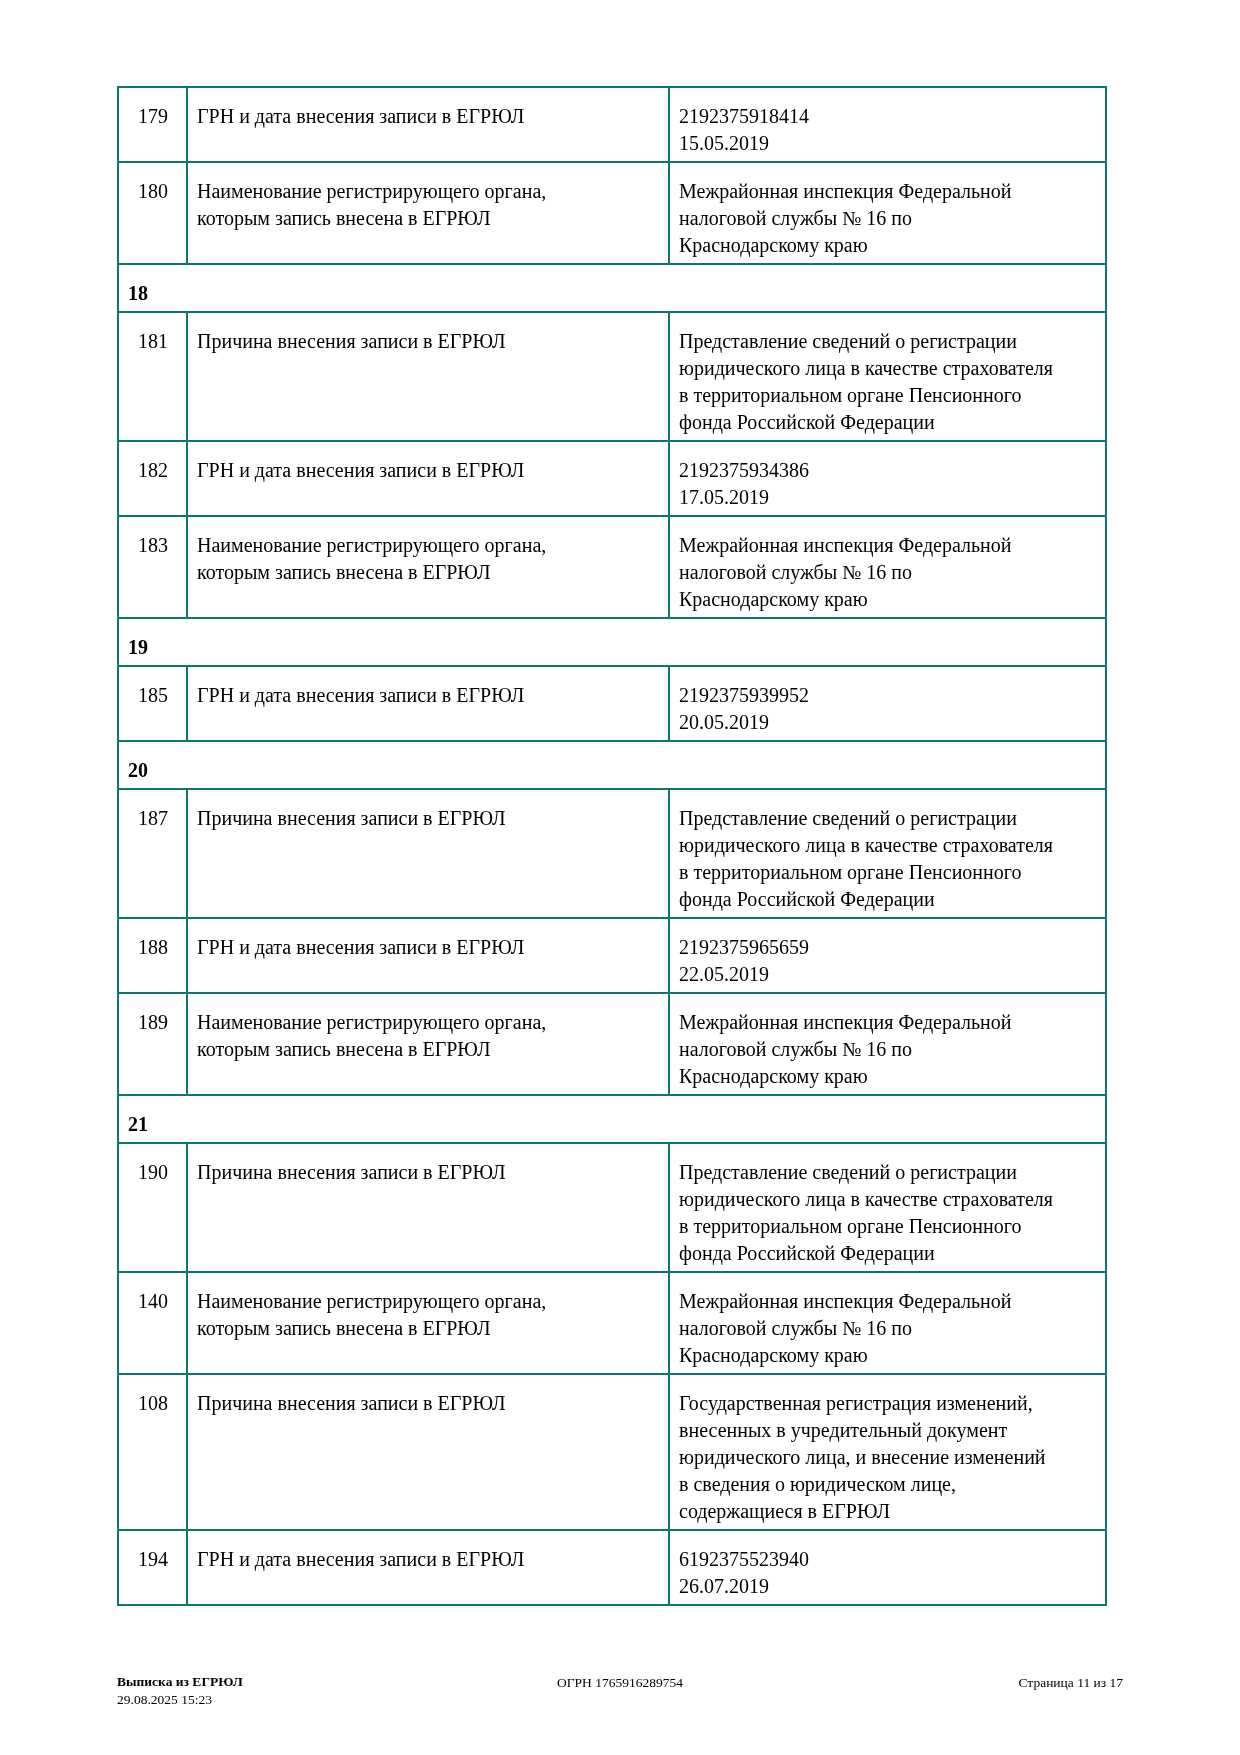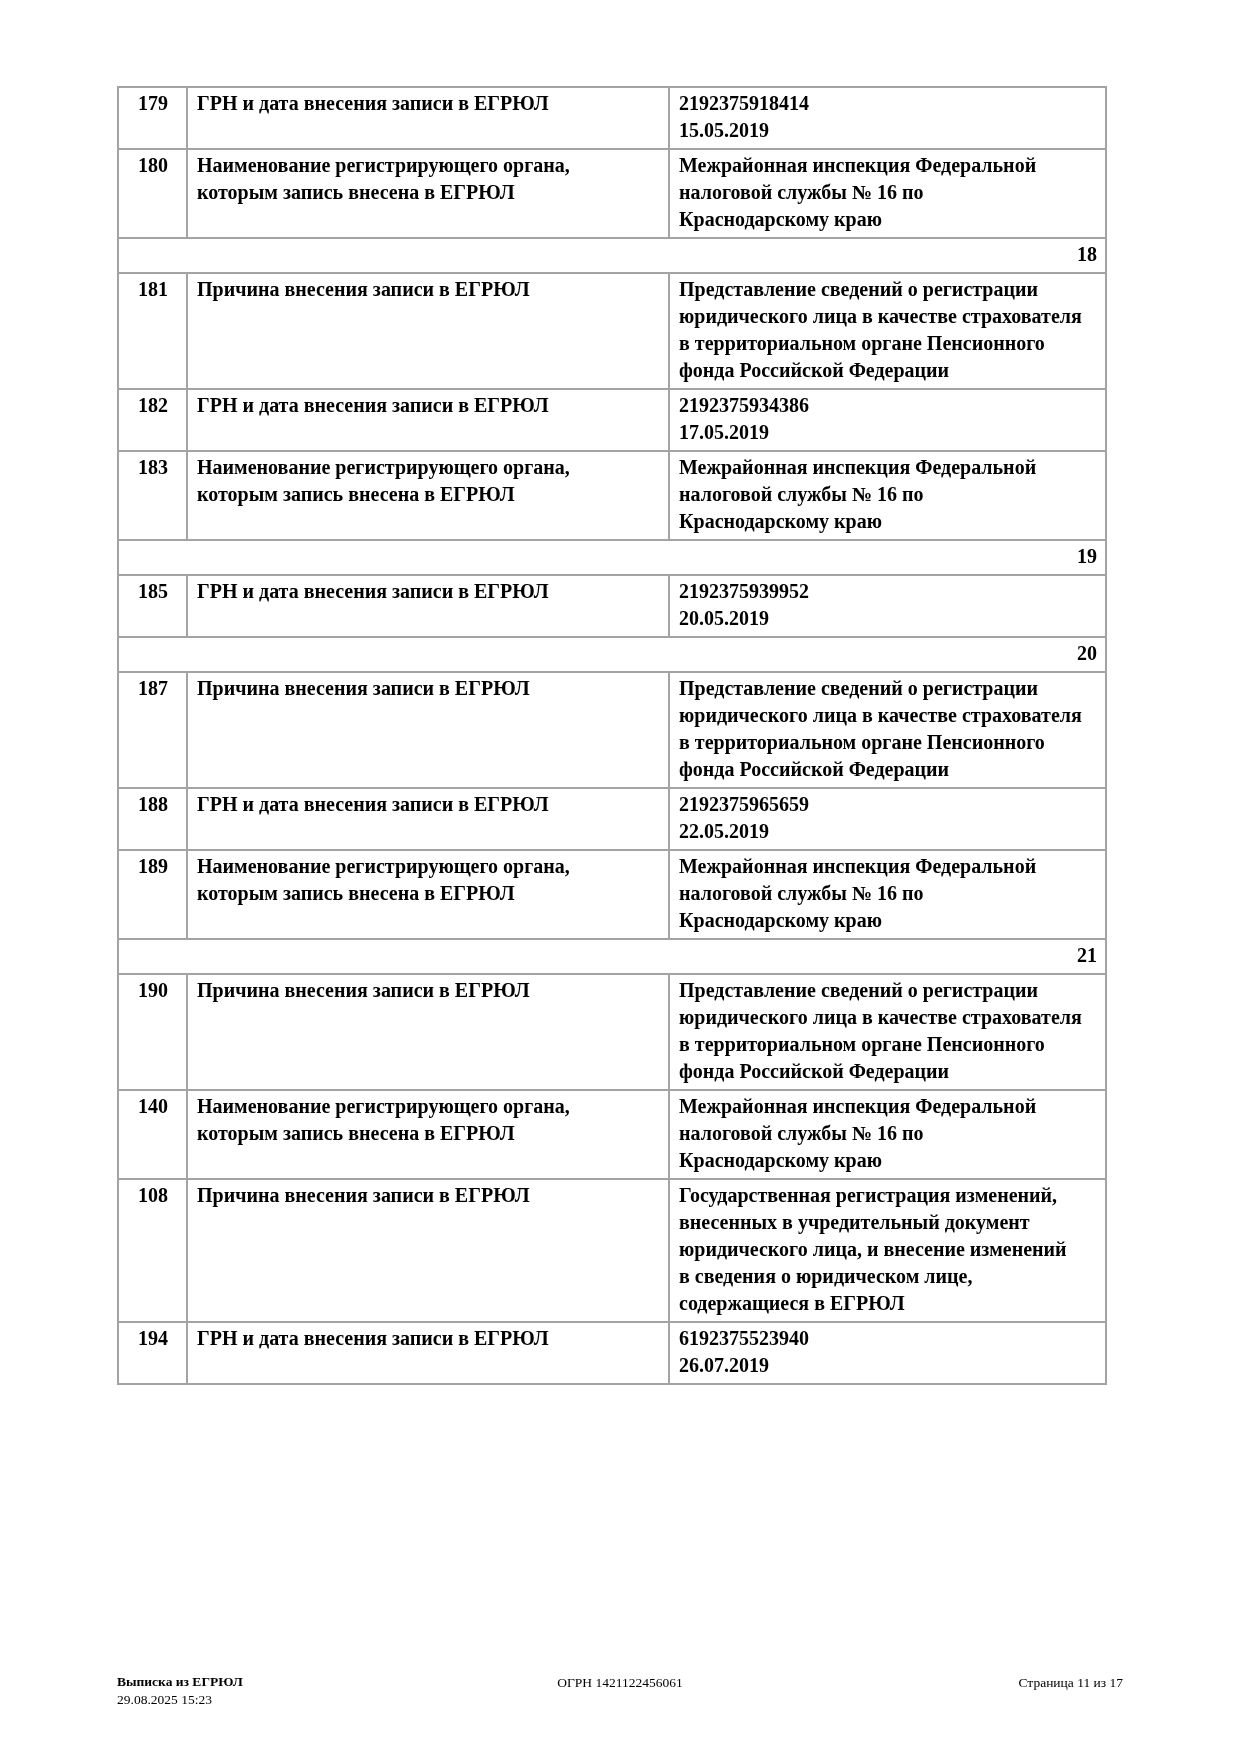--- a/index.html
+++ b/index.html
@@ -19,36 +19,35 @@
     top: 86px;
     left: 117px;
     width: 988px;
   }
   table.egrul {
     border-collapse: collapse;
     width: 988px;
     table-layout: fixed;
   }
   table.egrul td {
-    border: 2px solid #a3a3a3;
+    border: 2px solid #0f766e;
     vertical-align: top;
     font-size: 20px;
     line-height: 27px;
-    padding: 2px 8px 4px 9px;
+    padding: 15px 8px 4px 9px;
     white-space: pre-line;
     overflow: hidden;
-    font-weight: bold;
   }
   td.num {
     text-align: center;
     padding-left: 2px;
     padding-right: 2px;
   }
   td.section-cell {
-    text-align: right;
+    text-align: left;
     font-weight: bold;
     padding: 1px 4px 2px 4px;
     height: 27px;
     white-space: normal;
   }
   .footer {
     position: absolute;
     top: 1656px;
     left: 117px;
     width: 1006px;
@@ -199,15 +198,15 @@
       </tr>
     </tbody>
   </table>
 </div>
 
 <div class="footer">
   <div class="footer-left">
     <div class="footer-title">Выписка из ЕГРЮЛ</div>
     <div class="footer-datetime">29.08.2025 15:23</div>
   </div>
-  <div class="footer-center">ОГРН 1421122456061</div>
+  <div class="footer-center">ОГРН 1765916289754</div>
   <div class="footer-right">Страница 11 из 17</div>
 </div>
 
 </body></html>

